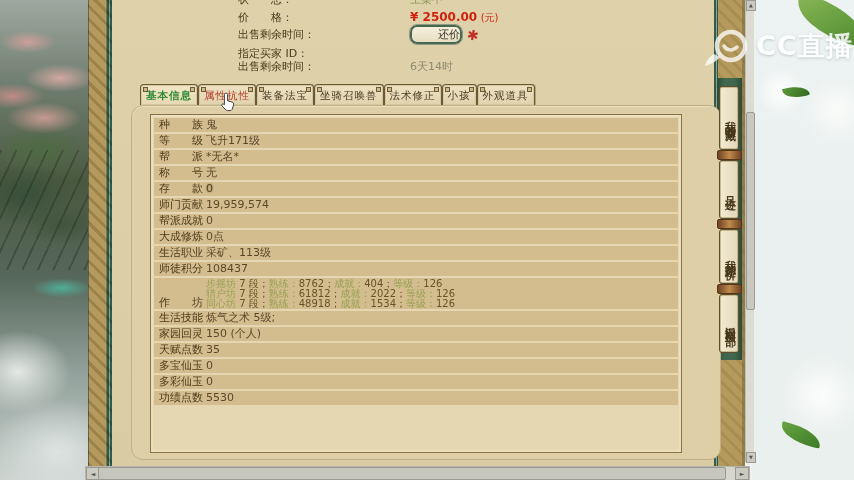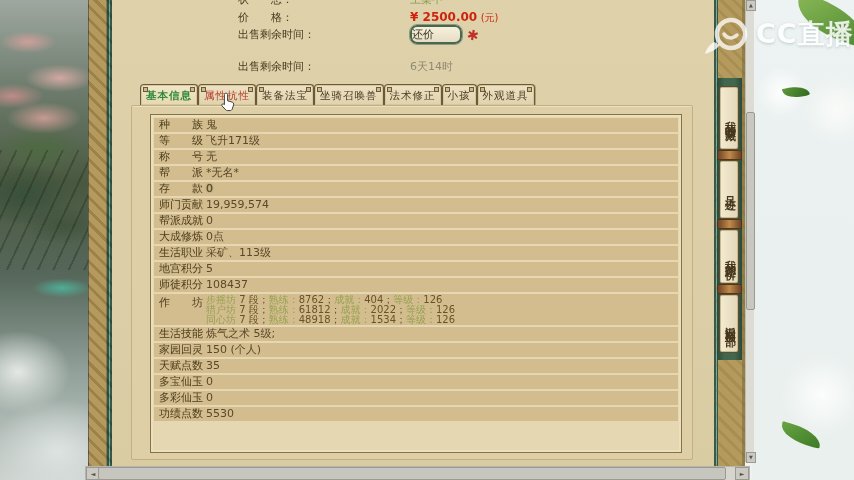--- a/index.html
+++ b/index.html
@@ -48,51 +48,51 @@
 
   .content{position:absolute;left:112px;top:0;width:602px;height:466px;background:linear-gradient(180deg,#dfd2aa,#dccea6 60%,#d9cba2);}
 
   
   .info-row{position:absolute;left:126px;font-size:11px;color:#4a3a1e;white-space:nowrap;}
   .info-lbl{display:inline-block;width:172px;color:#4a3a1e;}
   .v-status{color:#8a9a50;}
   .v-price{color:#cf2310;font-weight:bold;font-size:12px;}
   .v-unit{color:#cf2310;font-size:10px;}
   .v-time{color:#8f8a74;}
-  .bargain-btn{display:inline-block;width:48px;height:15px;line-height:15px;text-align:left;
+  .bargain-btn{display:inline-block;width:48px;height:15px;line-height:15px;text-align:right;
     font-size:11px;color:#3a3325;background:linear-gradient(#f6f0dd,#e6ddc2);
     border:2px solid #47684f;border-radius:7px;outline:1px solid #8d9a84;cursor:pointer;vertical-align:middle;}
   .bargain-mark{color:#c13026;font-size:14px;margin-left:5px;display:inline-block;transform:rotate(10deg);vertical-align:middle;}
 
   
   .tabs{position:absolute;left:28px;top:84px;display:flex;}
   .tab{position:relative;height:20px;line-height:20px;padding:0 5px;font-size:10.5px;letter-spacing:1px;
     color:#4a3a20;background:linear-gradient(#eee2c4,#e0d2ae);
     border:1px solid #6a5a38;border-bottom:none;border-radius:4px 4px 0 0;
     box-shadow:inset 0 0 0 1px #d6c69c, 1px 0 0 #b4a274;cursor:pointer;}
   .tab::before,.tab::after{content:"";position:absolute;top:2px;width:3px;height:3px;border:1px solid #6a5a38;background:#cdbb8e;}
   .tab::before{left:2px;} .tab::after{right:2px;}
   .tab.active{color:#2f8a38;font-weight:bold;background:linear-gradient(#f1e6c8,#e6d8b2);}
   .tab.hover{color:#b13a28;}
 
   
   .container{position:absolute;left:19px;top:105px;width:560px;height:353px;background:#decfa6;
-    border:1px solid #c2b084;border-radius:2px;box-shadow:inset 0 1px 0 #ece0c2;}
+    border:1px solid #c2b084;border-radius:12px;box-shadow:inset 0 1px 0 #ece0c2;padding-left:28px;}
   .panel{position:absolute;left:18px;top:8px;width:524px;height:331px;background:#e5d7b1;
     border:1px solid #867448;box-shadow:inset 0 0 0 2px #ecdfbc;padding:3px;}
   .prow{display:flex;align-items:center;height:14px;margin-bottom:2px;background:#d3bd8f;
     font-size:11px;line-height:14px;white-space:nowrap;}
   .prow .lbl{display:inline-block;width:44px;margin-left:5px;color:#4c3c1c;}
   .prow .val{margin-left:3px;color:#5a482a;}
   .v-olive{color:#8f9e53;}
   .v-khaki{color:#a8a078;}
   .v-green{color:#35a848;}
   .v-white{color:#ffffff;text-shadow:0 0 2px #8a7a4a,0 0 1px #8a7a4a;}
   .prow-multi{height:31px;align-items:flex-start;}
-  .prow-multi .lbl{margin-top:2px;}
+  .prow-multi .lbl{margin-top:18px;}
   .wlines{margin-left:3px;font-size:10px;line-height:10.2px;padding-top:1px;}
   .sg-a{color:#96a050;} .sg-b{color:#6a5228;}
 
   
   .side-tab{position:absolute;left:719px;width:18px;background:linear-gradient(90deg,#f3ebd3,#e3d7b7);
     border:1px solid #5c4c30;border-radius:3px;box-shadow:inset 0 0 0 1px #c8b88e;
     writing-mode:vertical-rl;text-orientation:upright;display:flex;align-items:center;justify-content:center;
     font-size:11px;font-weight:bold;color:#46361a;letter-spacing:3px;cursor:pointer;}
   .side-tie{position:absolute;left:717px;width:23px;height:8px;
     background:linear-gradient(90deg,#6e4426,#c08a4a 50%,#6e4426);border:1px solid #553418;border-radius:2px;}
@@ -101,21 +101,21 @@
   .vscroll{position:absolute;left:745px;top:0;width:8px;height:462px;background:#dcdcd4;border-left:1px solid #bdbdb5;}
   .vthumb{position:absolute;left:0px;top:112px;width:7px;height:196px;background:#c8c8c0;border:1px solid #9a9a92;border-radius:2px;}
   .varrow{position:absolute;left:0;width:8px;height:9px;background:#cacac2;border:1px solid #9a9a92;
     font-size:5px;line-height:8px;text-align:center;color:#55554d;}
   .hscroll{position:absolute;left:85px;top:466px;width:663px;height:13px;background:#d6d6ce;border:1px solid #b5b5ad;}
   .hthumb{position:absolute;left:12px;top:0px;width:626px;height:11px;background:#c6c6be;border:1px solid #9a9a92;border-radius:2px;}
   .harrow{position:absolute;top:0;width:12px;height:11px;background:#cacac2;border:1px solid #9a9a92;
     font-size:6px;line-height:11px;text-align:center;color:#55554d;}
 
   
-  .watermark{position:absolute;left:704px;top:12px;display:flex;align-items:center;opacity:.85;pointer-events:none;}
+  .watermark{position:absolute;left:704px;top:24px;display:flex;align-items:center;opacity:.85;pointer-events:none;}
   .wm-text{font-size:27px;font-weight:bold;color:#ffffff;letter-spacing:1px;text-shadow:0 1px 3px rgba(110,130,140,.45);}
 
   .cursor-hand{position:absolute;left:220px;top:92px;}
 </style>
 </head>
 <body>
 
 <div id="stage">
 
   <div class="game-scene">
@@ -134,20 +134,23 @@
   <div class="content">
 
     <div class="info-row" style="top:-8px">
       <span class="info-lbl">状　　态：</span><span class="v-status">上架中</span>
     </div>
     <div class="info-row" style="top:10px">
       <span class="info-lbl">价　　格：</span><span class="v-price">¥ 2500.00</span> <span class="v-unit">(元)</span>
     </div>
     <div class="info-row" style="top:25px">
       <span class="info-lbl" style="vertical-align:middle">出售剩余时间：</span><span class="bargain-btn">还价</span><span class="bargain-mark">✱</span>
+    </div>
+    <div class="info-row" style="top:46px">
+      <span class="info-lbl">指定买家 ID：</span>
     </div>
     <div class="info-row" style="top:59px">
       <span class="info-lbl">出售剩余时间：</span><span class="v-time">6天14时</span>
     </div>
 
     <div class="tabs">
       <div class="tab active">基本信息</div>
       <div class="tab hover">属性抗性</div>
       <div class="tab">装备法宝</div>
       <div class="tab">坐骑召唤兽</div>
@@ -161,50 +164,46 @@
 
         <div class="prow">
             <span class="lbl">种　　族</span>
             <span class="val v-olive">鬼</span>
           </div>
         <div class="prow">
             <span class="lbl">等　　级</span>
             <span class="val v-olive">飞升171级</span>
           </div>
         <div class="prow">
+            <span class="lbl">帮　　派</span>
+            <span class="val v-khaki">*无名*</span>
+          </div>
+        <div class="prow">
             <span class="lbl">称　　号</span>
             <span class="val">无</span>
           </div>
         <div class="prow">
-            <span class="lbl">帮　　派</span>
-            <span class="val v-khaki">*无名*</span>
-          </div>
-        <div class="prow">
             <span class="lbl">存　　款</span>
             <span class="val v-white">0</span>
           </div>
         <div class="prow">
             <span class="lbl">师门贡献</span>
             <span class="val">19,959,574</span>
           </div>
         <div class="prow">
             <span class="lbl">帮派成就</span>
             <span class="val">0</span>
           </div>
         <div class="prow">
             <span class="lbl">大成修炼</span>
             <span class="val">0点</span>
           </div>
         <div class="prow">
             <span class="lbl">生活职业</span>
             <span class="val v-olive">采矿、113级</span>
-          </div>
-        <div class="prow">
-            <span class="lbl">地宫积分</span>
-            <span class="val">5</span>
           </div>
         <div class="prow">
             <span class="lbl">师徒积分</span>
             <span class="val">108437</span>
           </div>
 
         <div class="prow prow-multi">
           <span class="lbl">作　　坊</span>
           <div class="wlines">
             <div class="wline"><span class="sg-a">步摇坊 </span><span class="sg-b">7 段；</span><span class="sg-a">熟练：</span><span class="sg-b">8762；</span><span class="sg-a">成就：</span><span class="sg-b">404；</span><span class="sg-a">等级：</span><span class="sg-b">126</span></div>

